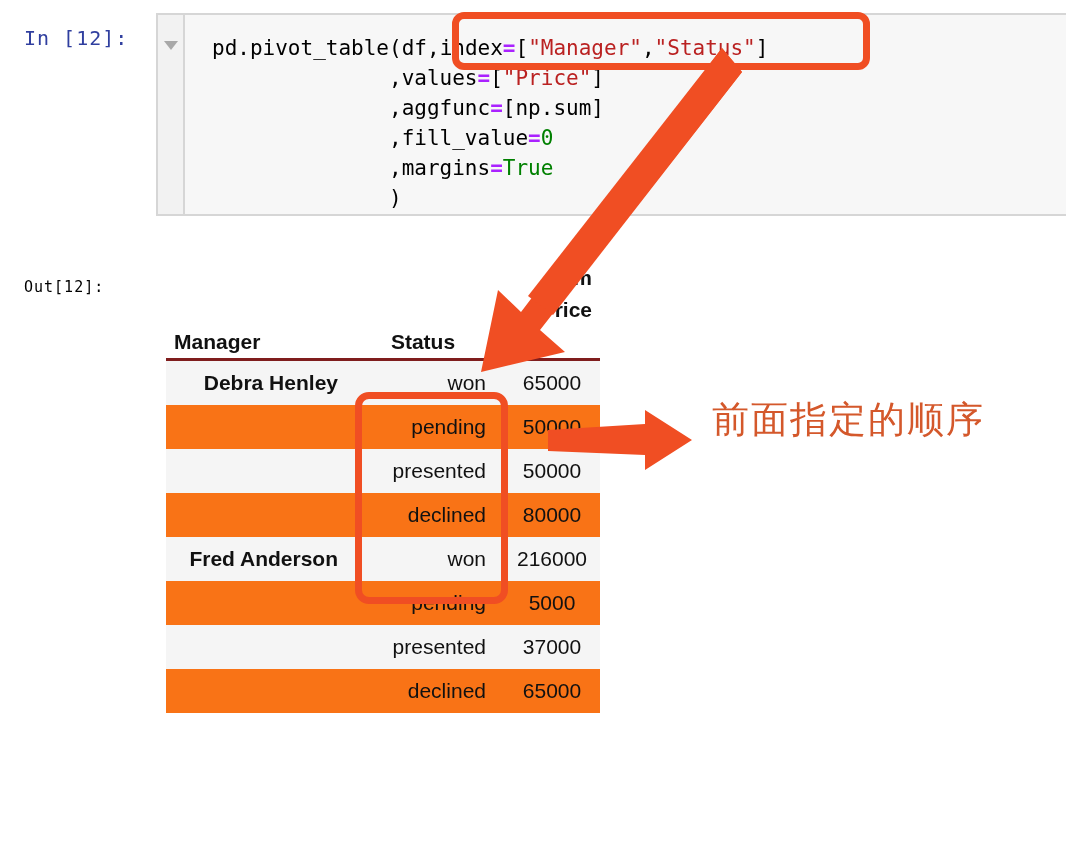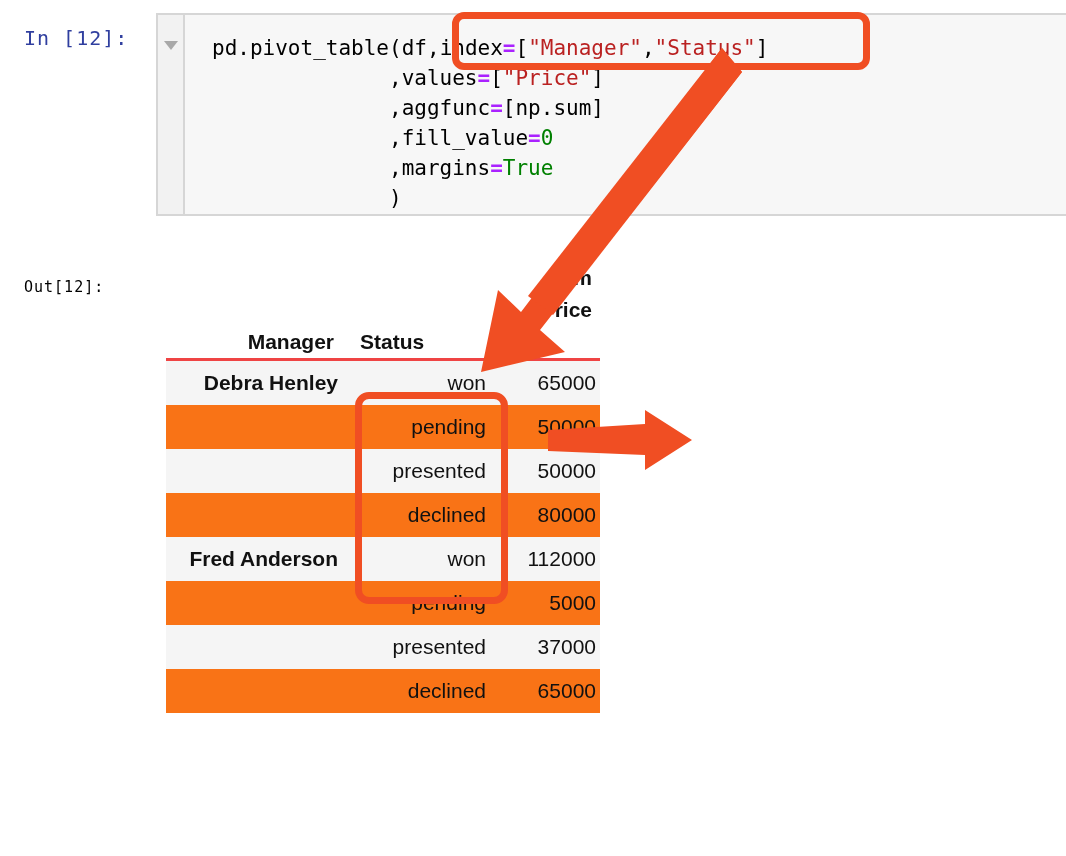--- a/index.html
+++ b/index.html
@@ -106,44 +106,44 @@
   }
   th.hdr-blank { }
   th.hdr-agg, th.hdr-val {
     text-align: right;
     padding-right: 4px;
   }
   tr.hdr-names th {
     padding-top: 10px;
     padding-bottom: 10px;
   }
-  tr.hdr-names th.nm-mgr { text-align: right; padding-right: 18px; }
-  tr.hdr-names th.nm-sts { text-align: left; padding-right: 14px; }
+  tr.hdr-names th.nm-mgr { text-align: left; padding-right: 18px; }
+  tr.hdr-names th.nm-sts { text-align: center; padding-right: 14px; }
   tr.hdr-names th.nm-empty { }
   tbody tr:first-child td,
-  tbody tr:first-child th { border-top: 3px solid #ef4444; }
+  tbody tr:first-child th { border-top: 3px solid #7f1d1d; }
 
   tbody th, tbody td {
     padding: 10px 8px;
     font-size: 21px;
     white-space: nowrap;
   }
   tbody th.rh-mgr {
     font-weight: bold;
     text-align: right;
     padding-right: 14px;
     vertical-align: top;
   }
   tbody th.rh-sts {
     font-weight: normal;
     text-align: right;
     padding-right: 14px;
   }
   tbody td.cell-val {
-    text-align: right;
+    text-align: center;
     padding-right: 4px;
     font-weight: normal;
   }
   tbody tr.odd  th, tbody tr.odd  td { background: #f5f5f5; }
   tbody tr.even th, tbody tr.even td { background: #f97316; }
 
   
   .ann-box {
     position: absolute;
     border: 7px solid #F04E23;
@@ -241,21 +241,21 @@
             <td class="cell-val">50000</td>
           </tr>
           <tr class="even">
             <th class="rh-mgr"></th>
             <th class="rh-sts">declined</th>
             <td class="cell-val">80000</td>
           </tr>
           <tr class="odd">
             <th class="rh-mgr">Fred Anderson</th>
             <th class="rh-sts">won</th>
-            <td class="cell-val">112000</td>
+            <td class="cell-val">216000</td>
           </tr>
           <tr class="even">
             <th class="rh-mgr"></th>
             <th class="rh-sts">pending</th>
             <td class="cell-val">5000</td>
           </tr>
           <tr class="odd">
             <th class="rh-mgr"></th>
             <th class="rh-sts">presented</th>
             <td class="cell-val">37000</td>
@@ -277,14 +277,15 @@
     <g>
       <polygon fill="#F04E23" points="722,48 742,72 540,330 565,352 481,372 498,290 521,312"></polygon>
       <polygon fill="#F04E23" points="722,48 742,72 553,315 528,296"></polygon>
     </g>
 
     <g>
       <polygon fill="#F04E23" points="548,430 645,424 645,410 692,440 645,470 645,455 548,451"></polygon>
     </g>
   </svg>
 
+  <div class="ann-text-cn">前面指定的顺序</div>
 
 </div>
 
 </body></html>

